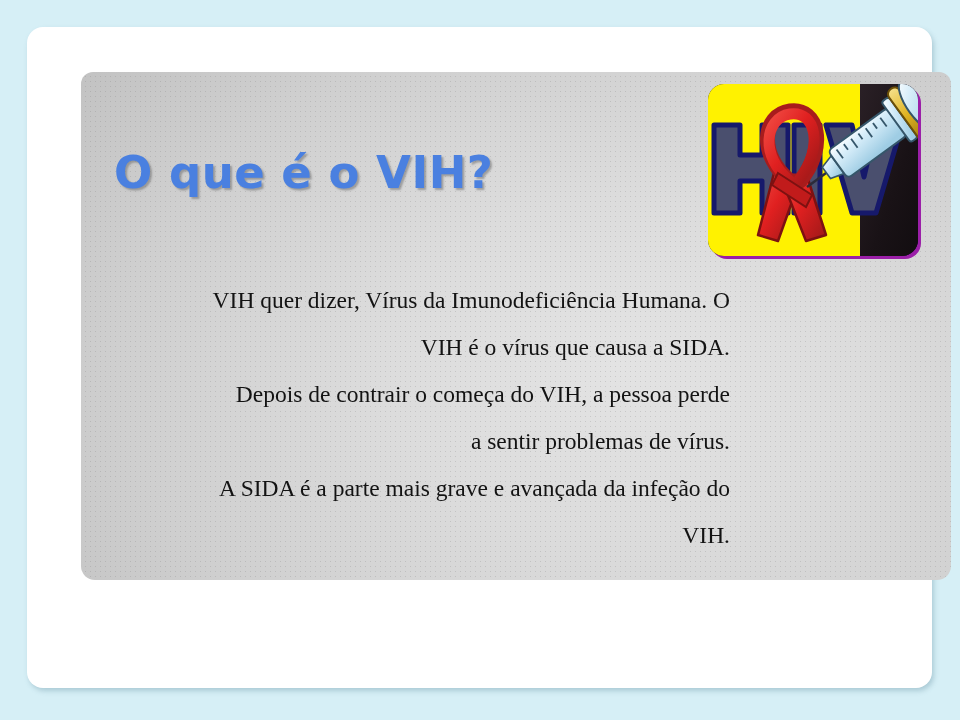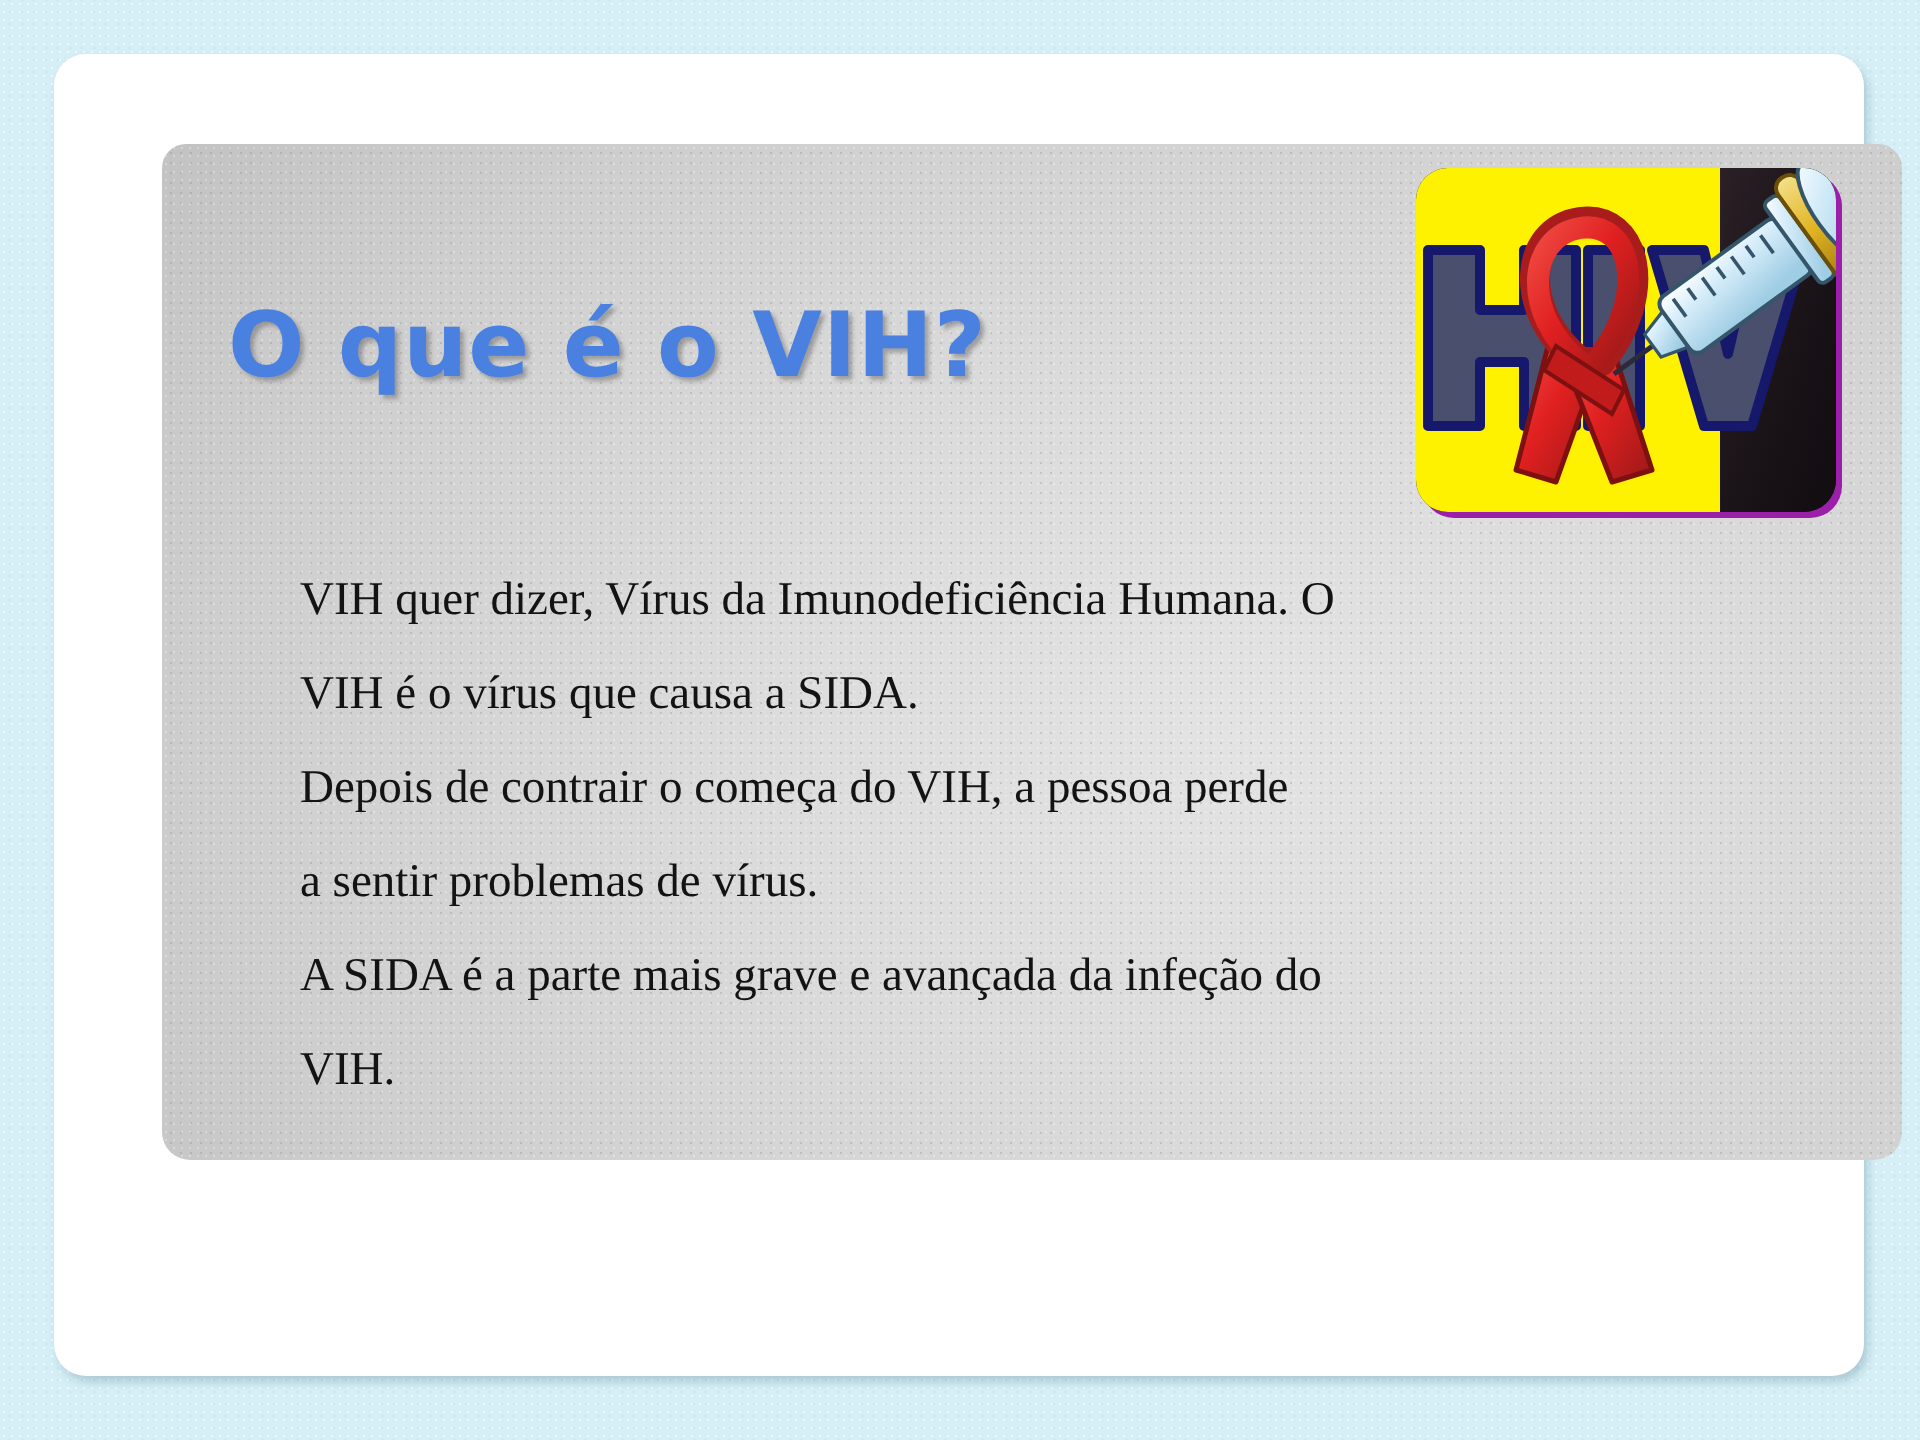--- a/index.html
+++ b/index.html
@@ -101,20 +101,21 @@
     top: 205px;
     width: 580px;
     z-index: 5;
   }
   .body-line {
     font-family: "Liberation Serif", "DejaVu Serif", serif;
     font-size: 23.5px;
     line-height: 47px;
     color: #131313;
     white-space: nowrap;
+    text-align: right;
   }
 
   
   #hiv-image {
     position: absolute;
     left: 585px;
     top: 5px;
     width: 258px;
     height: 187px;
     z-index: 6;

